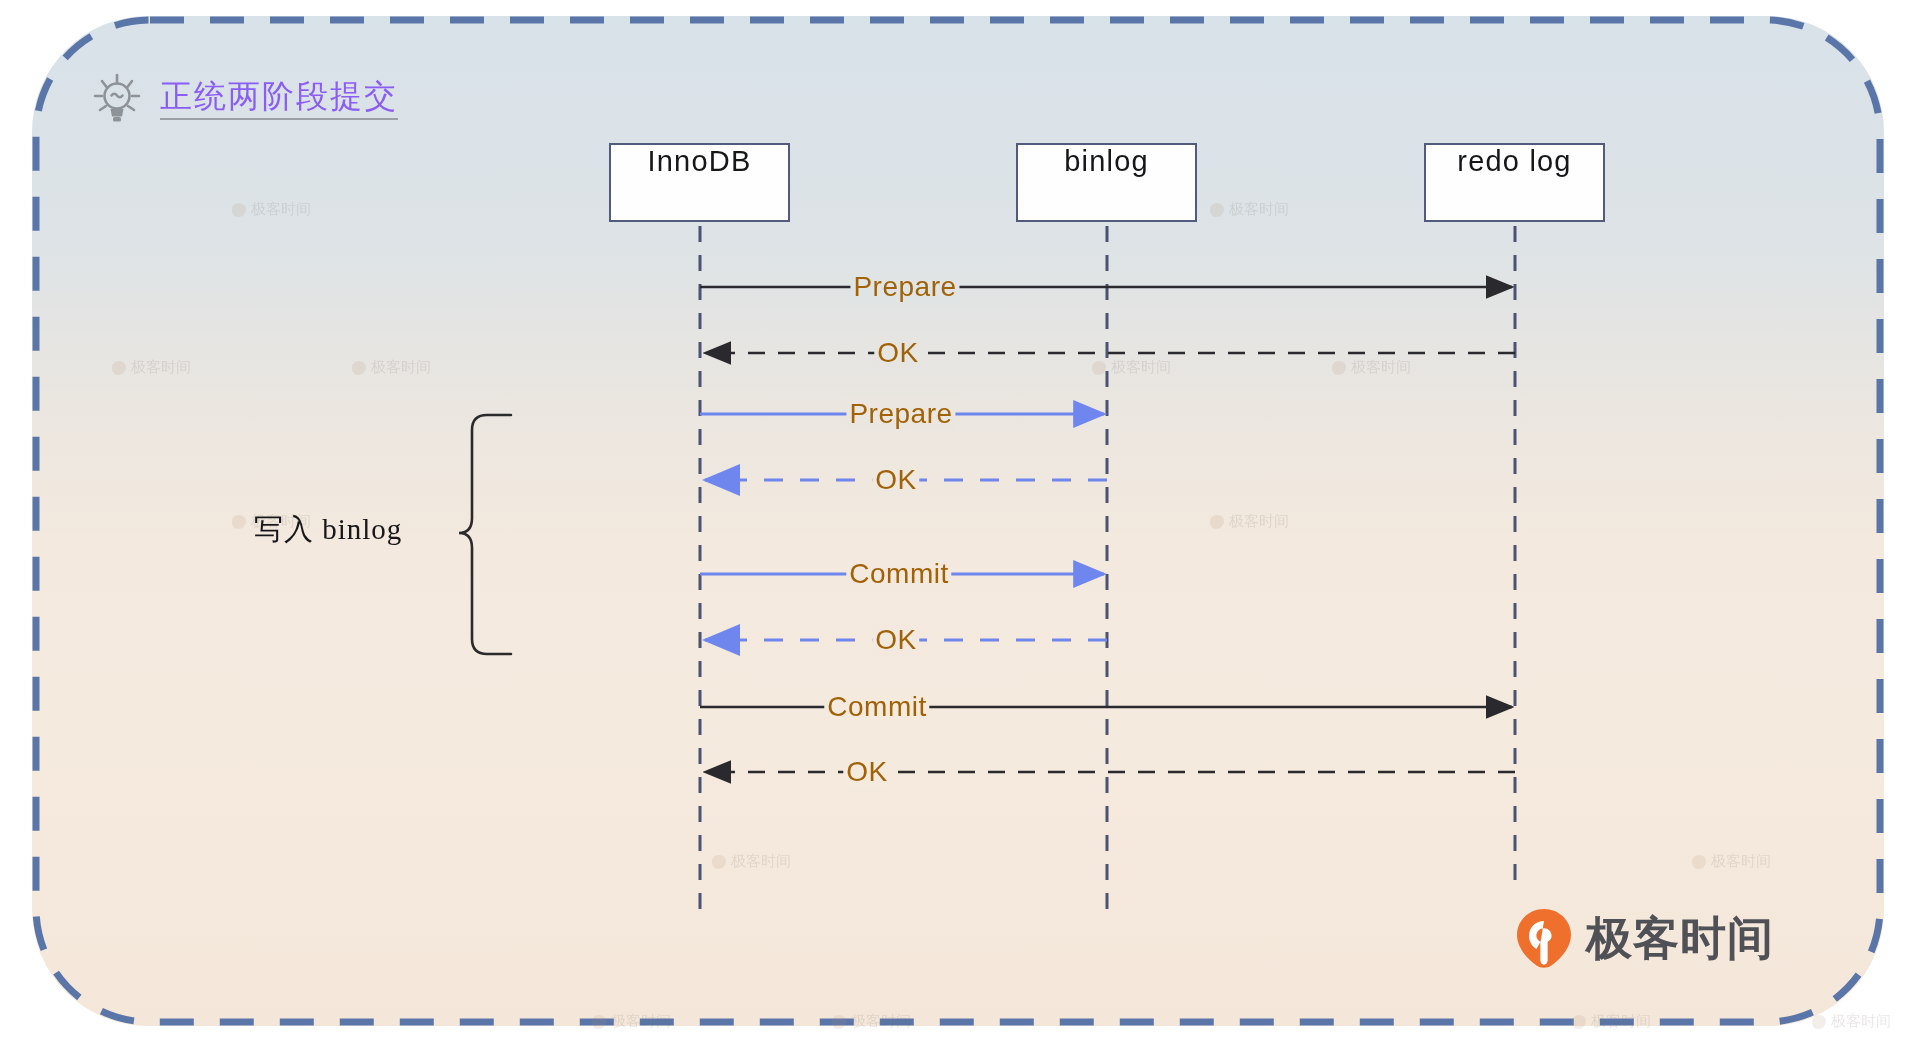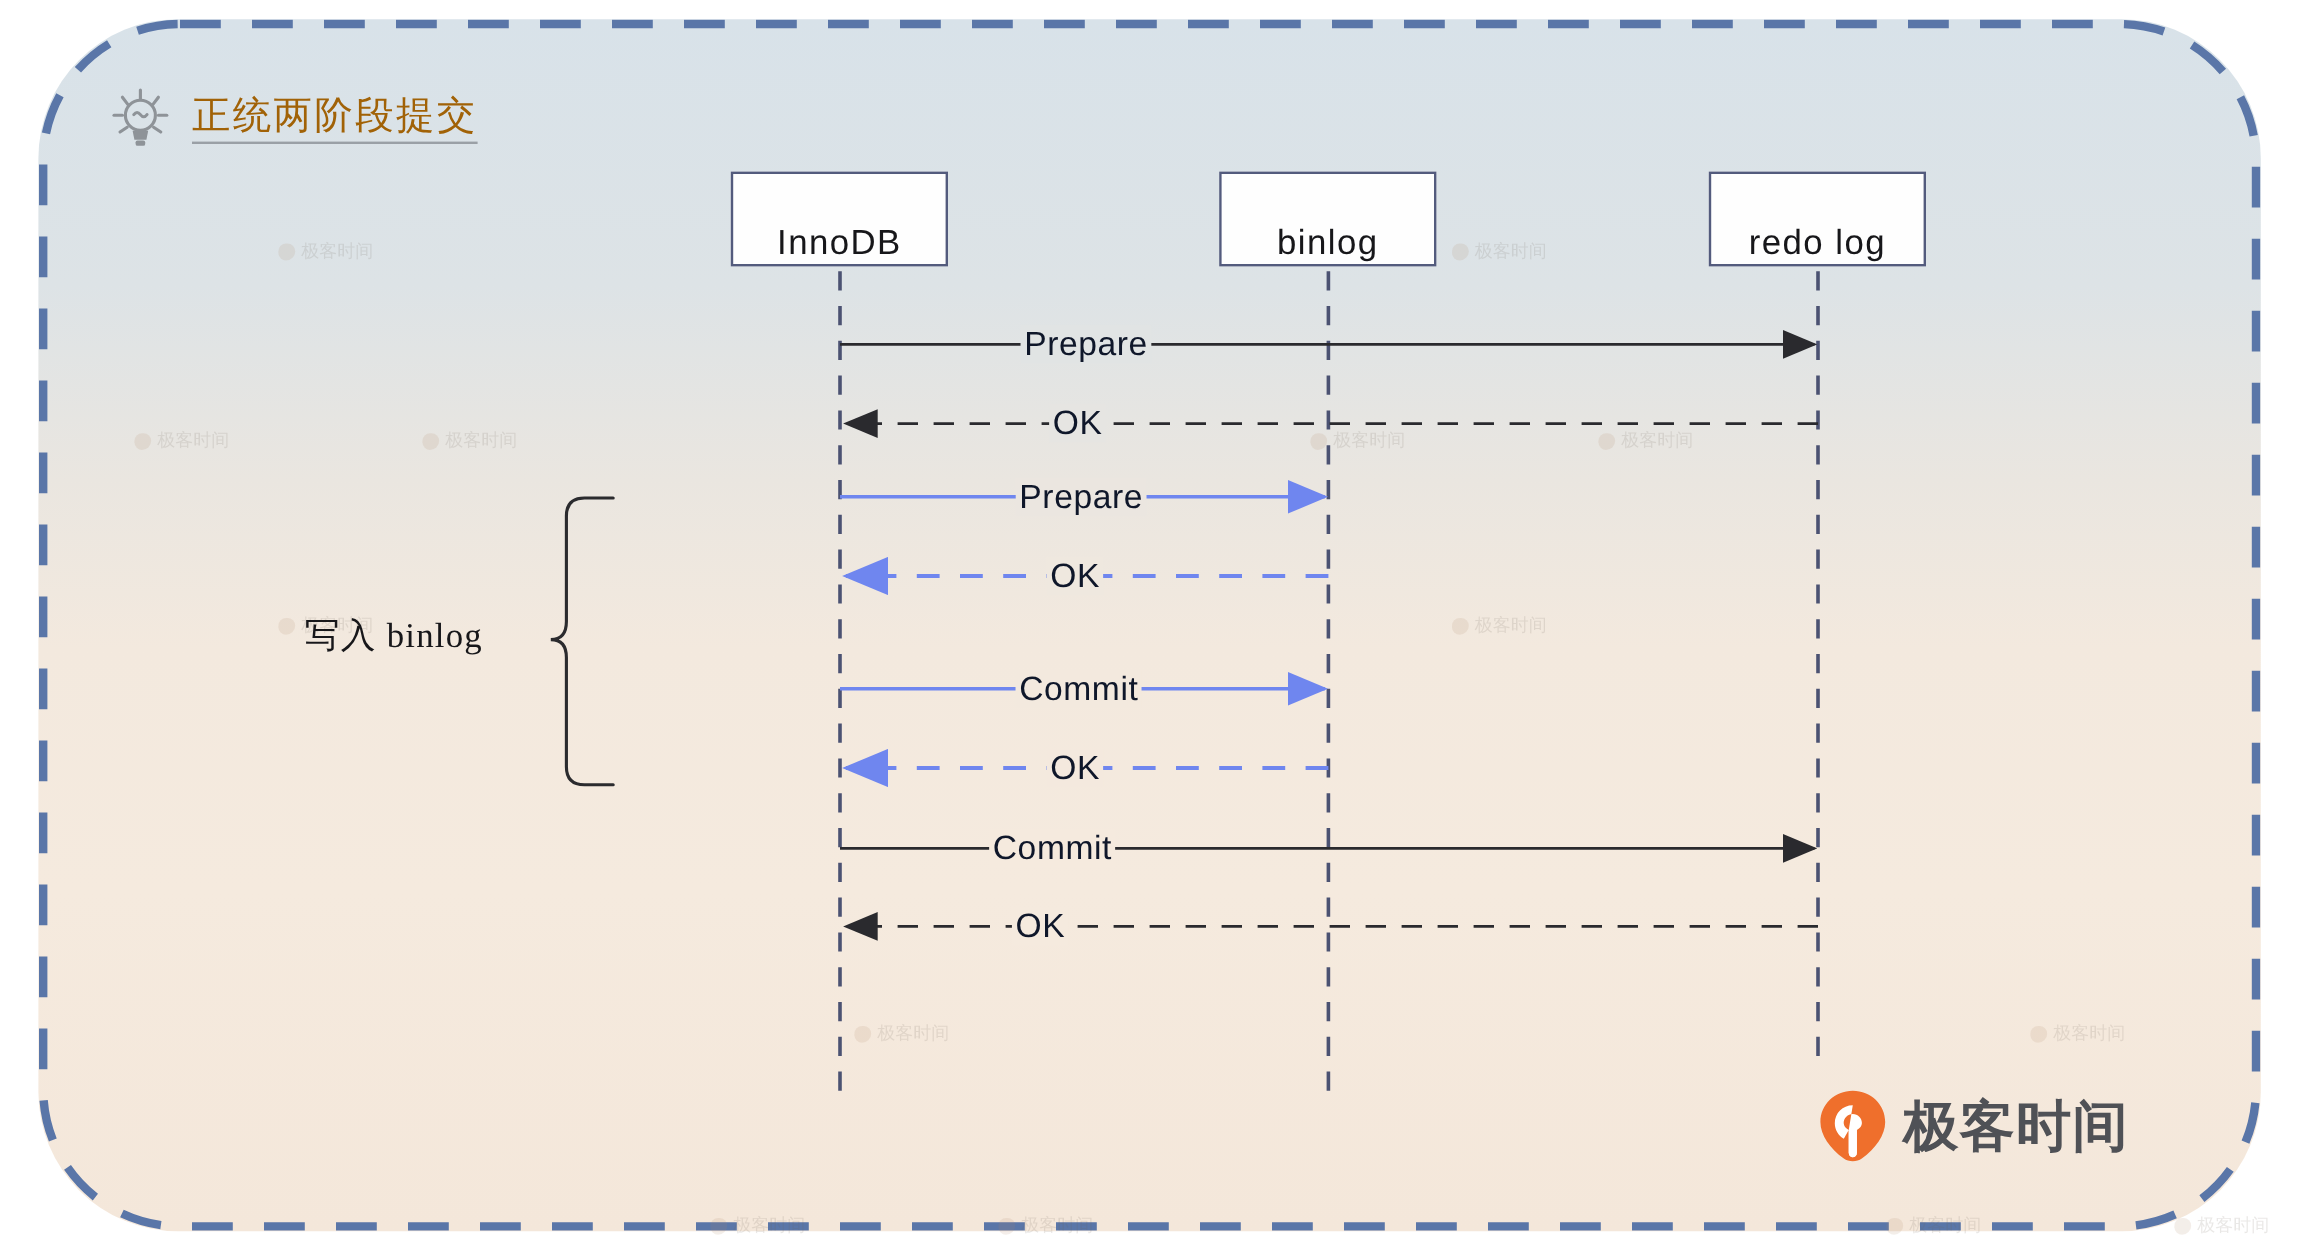--- a/index.html
+++ b/index.html
@@ -46,56 +46,56 @@
     position: absolute;
     left: 90px;
     top: 72px;
     display: flex;
     align-items: center;
     gap: 16px;
   }
   #bulb-icon { display: block; }
   #title-text {
     font-size: 32px;
-    color: #a16207;
+    color: #8b5cf6;
     letter-spacing: 2px;
     border-bottom: 2px solid #9aa0a6;
     padding-bottom: 4px;
     line-height: 1.15;
     white-space: nowrap;
   }
   
   .node-box {
     position: absolute;
     box-sizing: border-box;
     background: #fefefe;
     border: 2px solid #535b7d;
     display: flex;
-    align-items: flex-end;
+    align-items: flex-start;
     justify-content: center;
     color: #17171a;
     font-size: 29px;
     letter-spacing: 1.2px;
     white-space: nowrap;
   }
   
   #diagram-svg {
     position: absolute;
     left: 0;
     top: 0;
     width: 1920px;
     height: 1043px;
     pointer-events: none;
   }
   
   .msg-label {
     position: absolute;
     transform: translate(-50%, -50%);
     font-size: 28px;
-    color: #0f172a;
+    color: #a16207;
     letter-spacing: 0.5px;
     background: transparent;
     white-space: nowrap;
     padding: 0 3px;
   }
   
   #brace-label {
     position: absolute;
     left: 254px;
     top: 510px;

